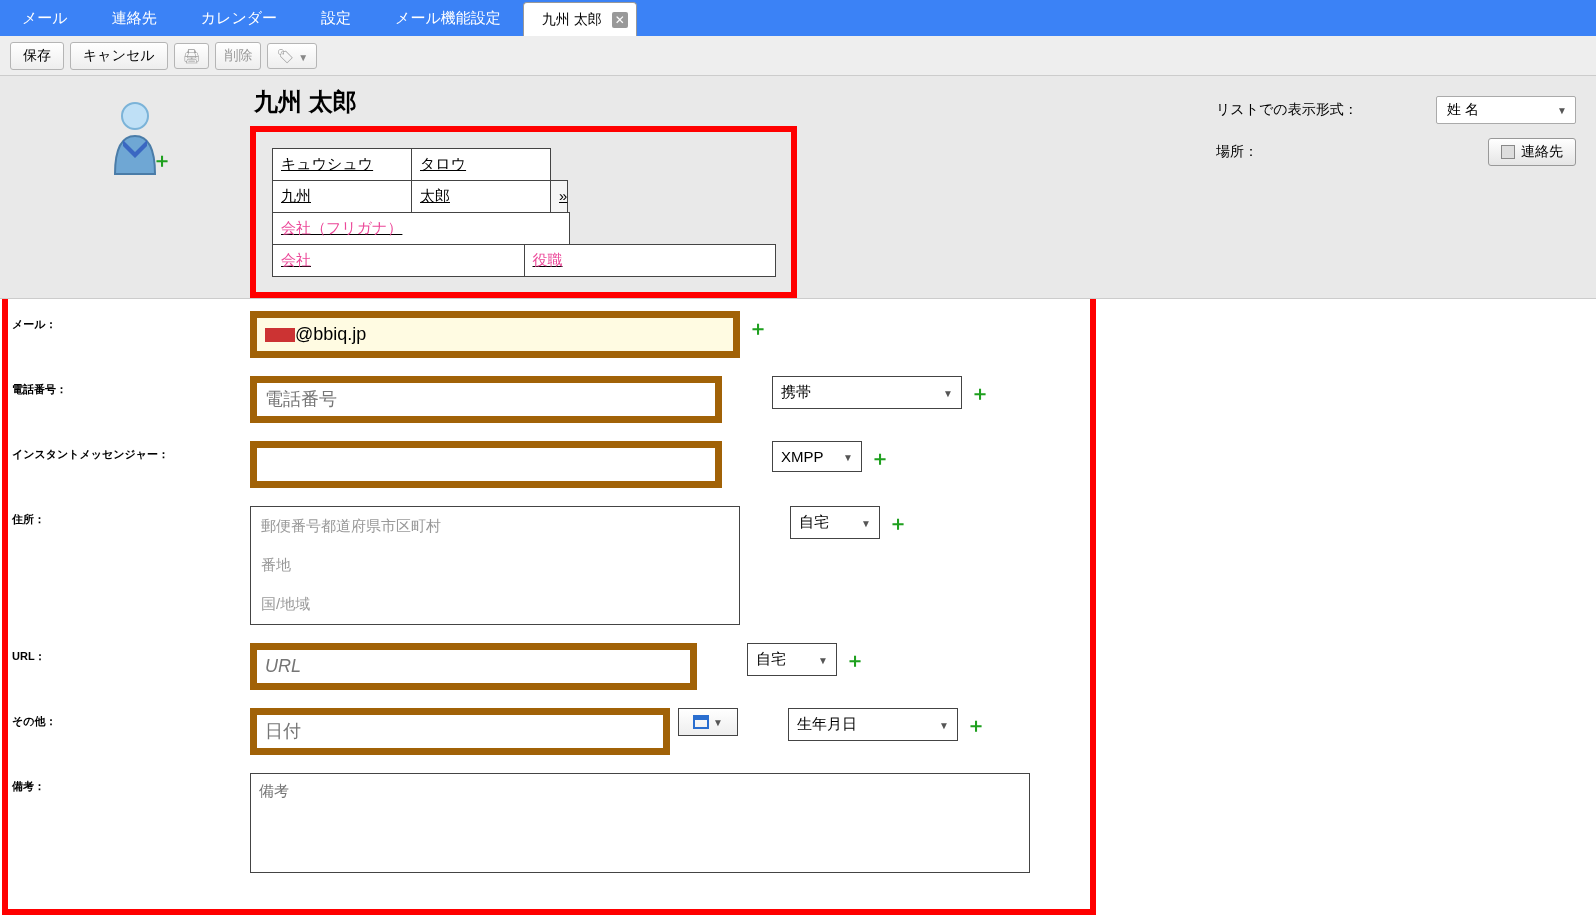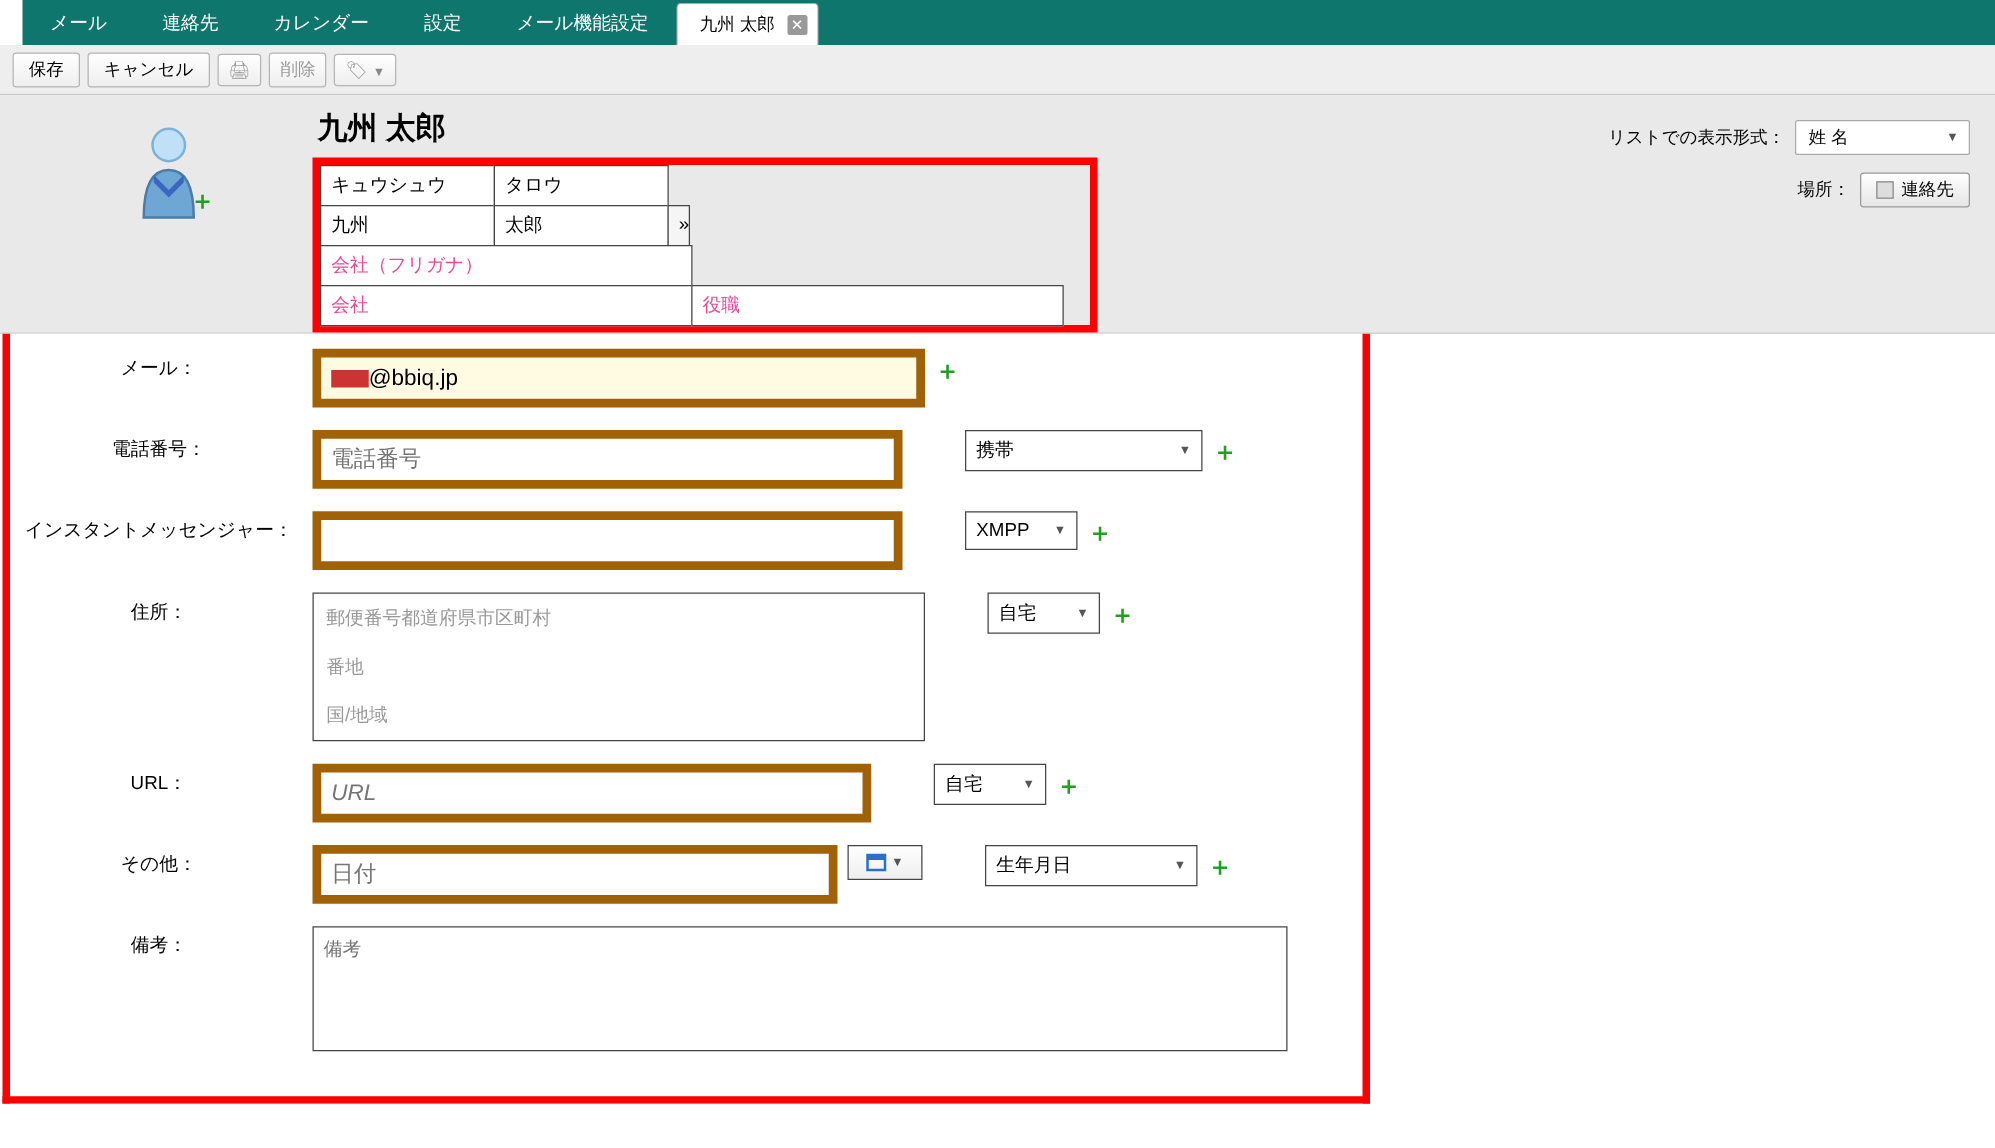--- a/index.html
+++ b/index.html
@@ -5,25 +5,24 @@
   * { box-sizing: border-box; }
   body {
     margin: 0;
     font-family: "Meiryo", "Hiragino Kaku Gothic Pro", sans-serif;
     font-size: 14px;
     background: #fff;
     color: #000;
   }
   
   .menubar {
-    background: #0f766e;
+    background: #3b82f6;
     height: 36px;
     display: flex;
     align-items: stretch;
-    margin-left: 18px;
   }
   .menubar .menu-item {
     color: #fff;
     display: flex;
     align-items: center;
     padding: 0 22px;
     font-size: 15px;
     cursor: pointer;
   }
   .menubar .tab-active {
@@ -81,23 +80,24 @@
   }
   .avatar svg { width: 60px; height: 80px; }
   .avatar .plus-badge {
     position: absolute; bottom: 2px; right: -2px;
     color:#1fa01f; font-size: 20px; font-weight: bold;
   }
   .name-col { flex: 1; }
   .contact-title { font-size: 24px; font-weight: bold; margin: 0 0 8px 4px; }
   .red-box-top {
     border: 6px solid #ff0000;
-    padding: 0;
+    padding: 16px;
     background: #e9e9e9;
-    width: 628px;
+    width: 547px;
+    text-decoration: underline;
   }
   .name-grid { display:flex; }
   .field-box {
     border: 1px solid #444;
     background: #fff;
     font-size: 15px;
     padding: 6px 8px;
     margin: 0;
     margin-right: -1px;
     margin-bottom: -1px;
@@ -105,21 +105,21 @@
   .w-small { width: 140px; }
   .w-expand { width: 18px; text-align:center; cursor:pointer; background:#f5f5f5; }
   .w-med { width: 298px; }
   .placeholder { color: #ec4899; }
 
   .meta-col {
     width: 360px;
     padding-top: 10px;
     font-size: 14px;
   }
-  .meta-row { display:flex; justify-content:flex-end; align-items:center; gap: 8px; margin-bottom: 14px; }
+  .meta-row { display:flex; justify-content:space-between; align-items:center; gap: 8px; margin-bottom: 14px; }
   .select-like {
     border: 1px solid #aaa;
     background: #fff;
     padding: 4px 30px 4px 10px;
     position: relative;
     min-width: 140px;
     border-radius: 2px;
   }
   .select-like .chev {
     position:absolute; right:8px; top:50%; transform:translateY(-50%);
@@ -148,23 +148,23 @@
     background:#fff;
   }
   .form-row {
     display:flex;
     align-items:flex-start;
     margin-bottom: 18px;
     gap: 8px;
   }
   .form-label {
     width: 230px;
-    text-align: center;
-    font-weight: normal;
-    font-size: 15px;
+    text-align: left;
+    font-weight: bold;
+    font-size: 11px;
     padding-top: 6px;
   }
   .text-input {
     border: 7px solid #a16207;
     background: #fff;
     padding: 6px 8px;
     font-size: 18px;
     font-family: Liberation Sans, sans-serif;
   }
   .yellow { background: #fffbe2; }

